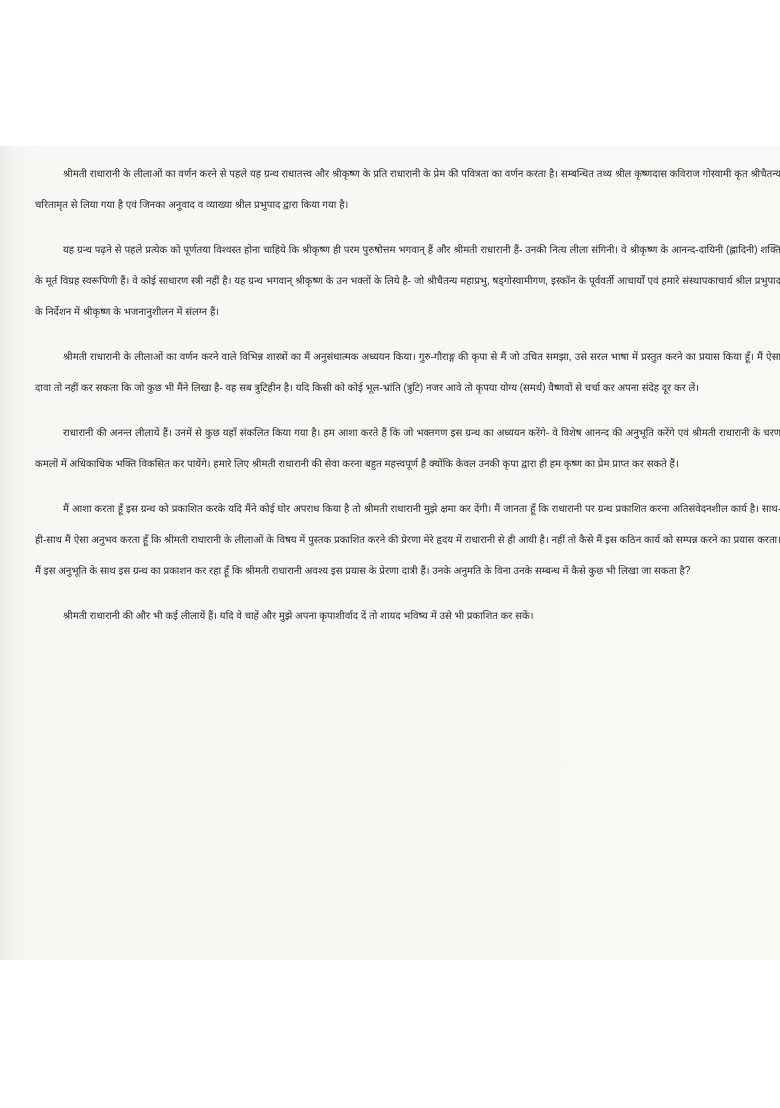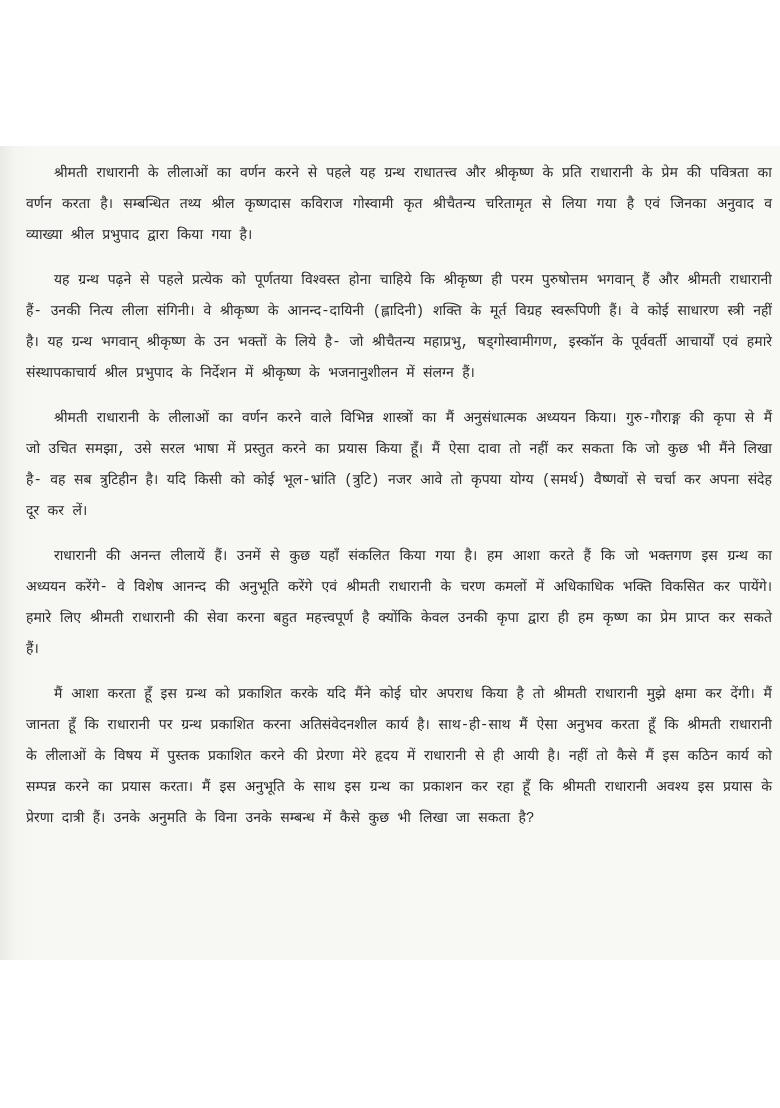--- a/index.html
+++ b/index.html
@@ -16,25 +16,25 @@
     .page-scan {
       position: absolute;
       left: 0;
       top: 146px;
       width: 780px;
       height: 814px;
       background: linear-gradient(to right, #e9e9e6 0px, #f4f4f1 14px, #f7f7f4 40px, #f8f8f5 100%);
     }
     .text-block {
       position: absolute;
-      left: 26px;
+      left: 35px;
       top: 158px;
       width: 746px;
-      font-family: Liberation Mono, monospace;
-      font-size: 14px;
+      font-family: Liberation Sans, sans-serif;
+      font-size: 10px;
       line-height: 31px;
       color: #2a2a2a;
       text-align: justify;
     }
     .para {
       margin: 0 0 14px 0;
       text-indent: 28px;
       text-align: justify;
     }
   </style>
@@ -42,13 +42,14 @@
 <body>
 
 <div class="page-scan"></div>
 
 <div class="text-block">
   <p class="para">श्रीमती राधारानी के लीलाओं का वर्णन करने से पहले यह ग्रन्थ राधातत्त्व और श्रीकृष्ण के प्रति राधारानी के प्रेम की पवित्रता का वर्णन करता है। सम्बन्धित तथ्य श्रील कृष्णदास कविराज गोस्वामी कृत श्रीचैतन्य चरितामृत से लिया गया है एवं जिनका अनुवाद व व्याख्या श्रील प्रभुपाद द्वारा किया गया है।</p>
   <p class="para">यह ग्रन्थ पढ़ने से पहले प्रत्येक को पूर्णतया विश्वस्त होना चाहिये कि श्रीकृष्ण ही परम पुरुषोत्तम भगवान् हैं और श्रीमती राधारानी हैं- उनकी नित्य लीला संगिनी। वे श्रीकृष्ण के आनन्द-दायिनी (ह्लादिनी) शक्ति के मूर्त विग्रह स्वरूपिणी हैं। वे कोई साधारण स्त्री नहीं है। यह ग्रन्थ भगवान् श्रीकृष्ण के उन भक्तों के लिये है- जो श्रीचैतन्य महाप्रभु, षड्गोस्वामीगण, इस्कॉन के पूर्ववर्ती आचार्यों एवं हमारे संस्थापकाचार्य श्रील प्रभुपाद के निर्देशन में श्रीकृष्ण के भजनानुशीलन में संलग्न हैं।</p>
   <p class="para">श्रीमती राधारानी के लीलाओं का वर्णन करने वाले विभिन्न शास्त्रों का मैं अनुसंधात्मक अध्ययन किया। गुरु-गौराङ्ग की कृपा से मैं जो उचित समझा, उसे सरल भाषा में प्रस्तुत करने का प्रयास किया हूँ। मैं ऐसा दावा तो नहीं कर सकता कि जो कुछ भी मैंने लिखा है- वह सब त्रुटिहीन है। यदि किसी को कोई भूल-भ्रांति (त्रुटि) नजर आवे तो कृपया योग्य (समर्थ) वैष्णवों से चर्चा कर अपना संदेह दूर कर लें।</p>
   <p class="para">राधारानी की अनन्त लीलायें हैं। उनमें से कुछ यहाँ संकलित किया गया है। हम आशा करते हैं कि जो भक्तगण इस ग्रन्थ का अध्ययन करेंगे- वे विशेष आनन्द की अनुभूति करेंगे एवं श्रीमती राधारानी के चरण कमलों में अधिकाधिक भक्ति विकसित कर पायेंगे। हमारे लिए श्रीमती राधारानी की सेवा करना बहुत महत्त्वपूर्ण है क्योंकि केवल उनकी कृपा द्वारा ही हम कृष्ण का प्रेम प्राप्त कर सकते हैं।</p>
   <p class="para">मैं आशा करता हूँ इस ग्रन्थ को प्रकाशित करके यदि मैंने कोई घोर अपराध किया है तो श्रीमती राधारानी मुझे क्षमा कर देंगी। मैं जानता हूँ कि राधारानी पर ग्रन्थ प्रकाशित करना अतिसंवेदनशील कार्य है। साथ-ही-साथ मैं ऐसा अनुभव करता हूँ कि श्रीमती राधारानी के लीलाओं के विषय में पुस्तक प्रकाशित करने की प्रेरणा मेरे हृदय में राधारानी से ही आयी है। नहीं तो कैसे मैं इस कठिन कार्य को सम्पन्न करने का प्रयास करता। मैं इस अनुभूति के साथ इस ग्रन्थ का प्रकाशन कर रहा हूँ कि श्रीमती राधारानी अवश्य इस प्रयास के प्रेरणा दात्री हैं। उनके अनुमति के विना उनके सम्बन्ध में कैसे कुछ भी लिखा जा सकता है?</p>
+  <p class="para">श्रीमती राधारानी की और भी कई लीलायें हैं। यदि वे चाहें और मुझे अपना कृपाशीर्वाद दें तो शायद भविष्य में उसे भी प्रकाशित कर सकें।</p>
 </div>
 
 </body></html>

